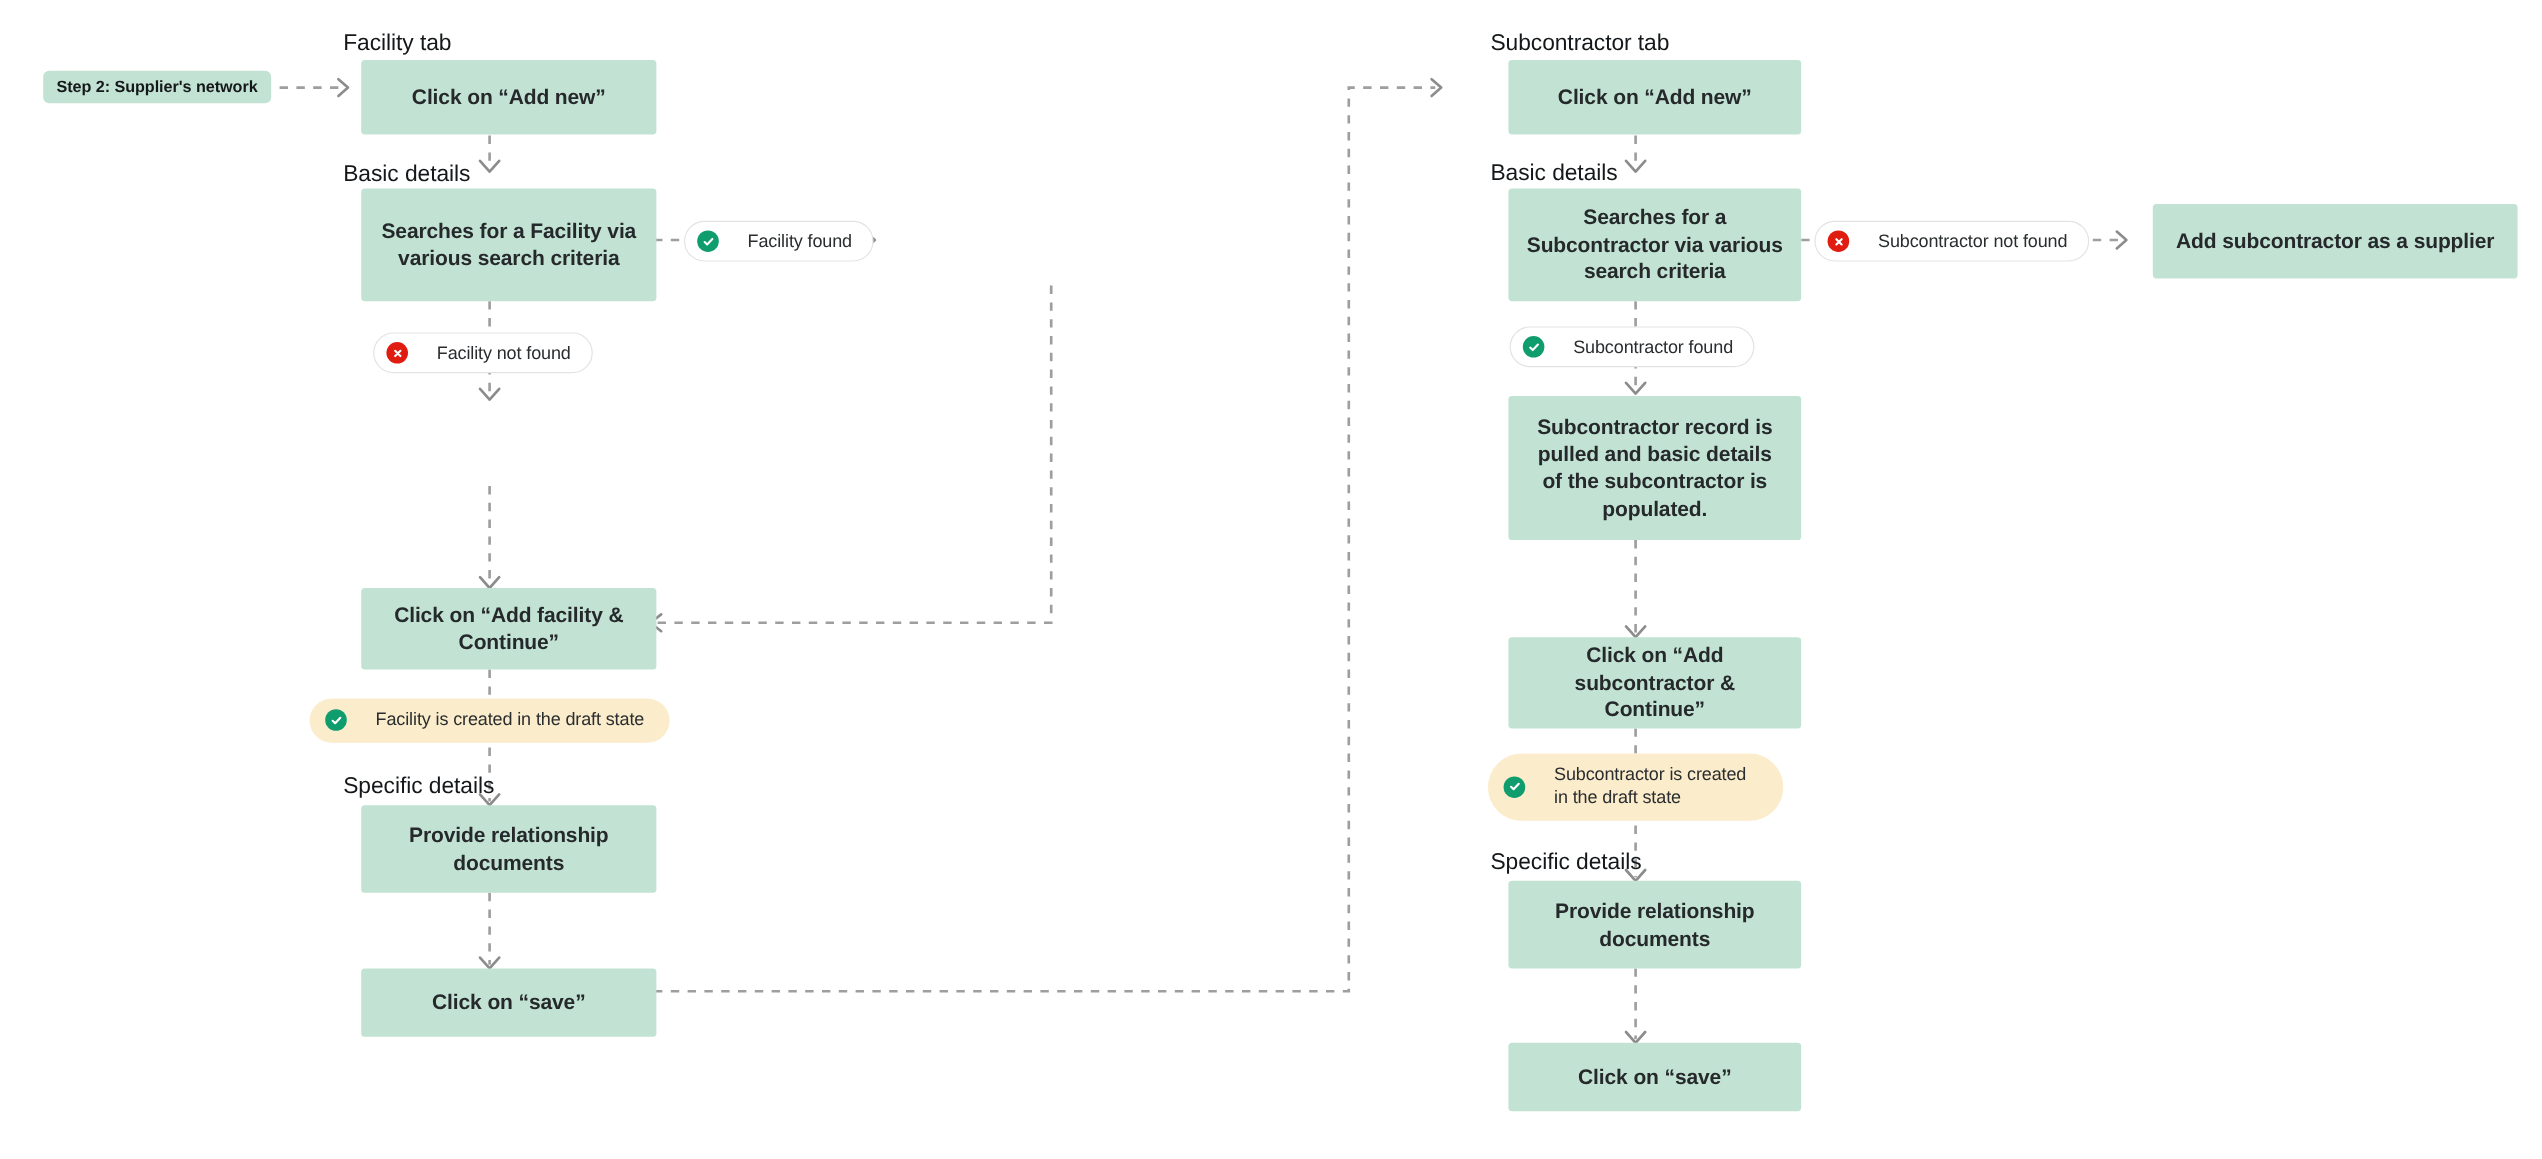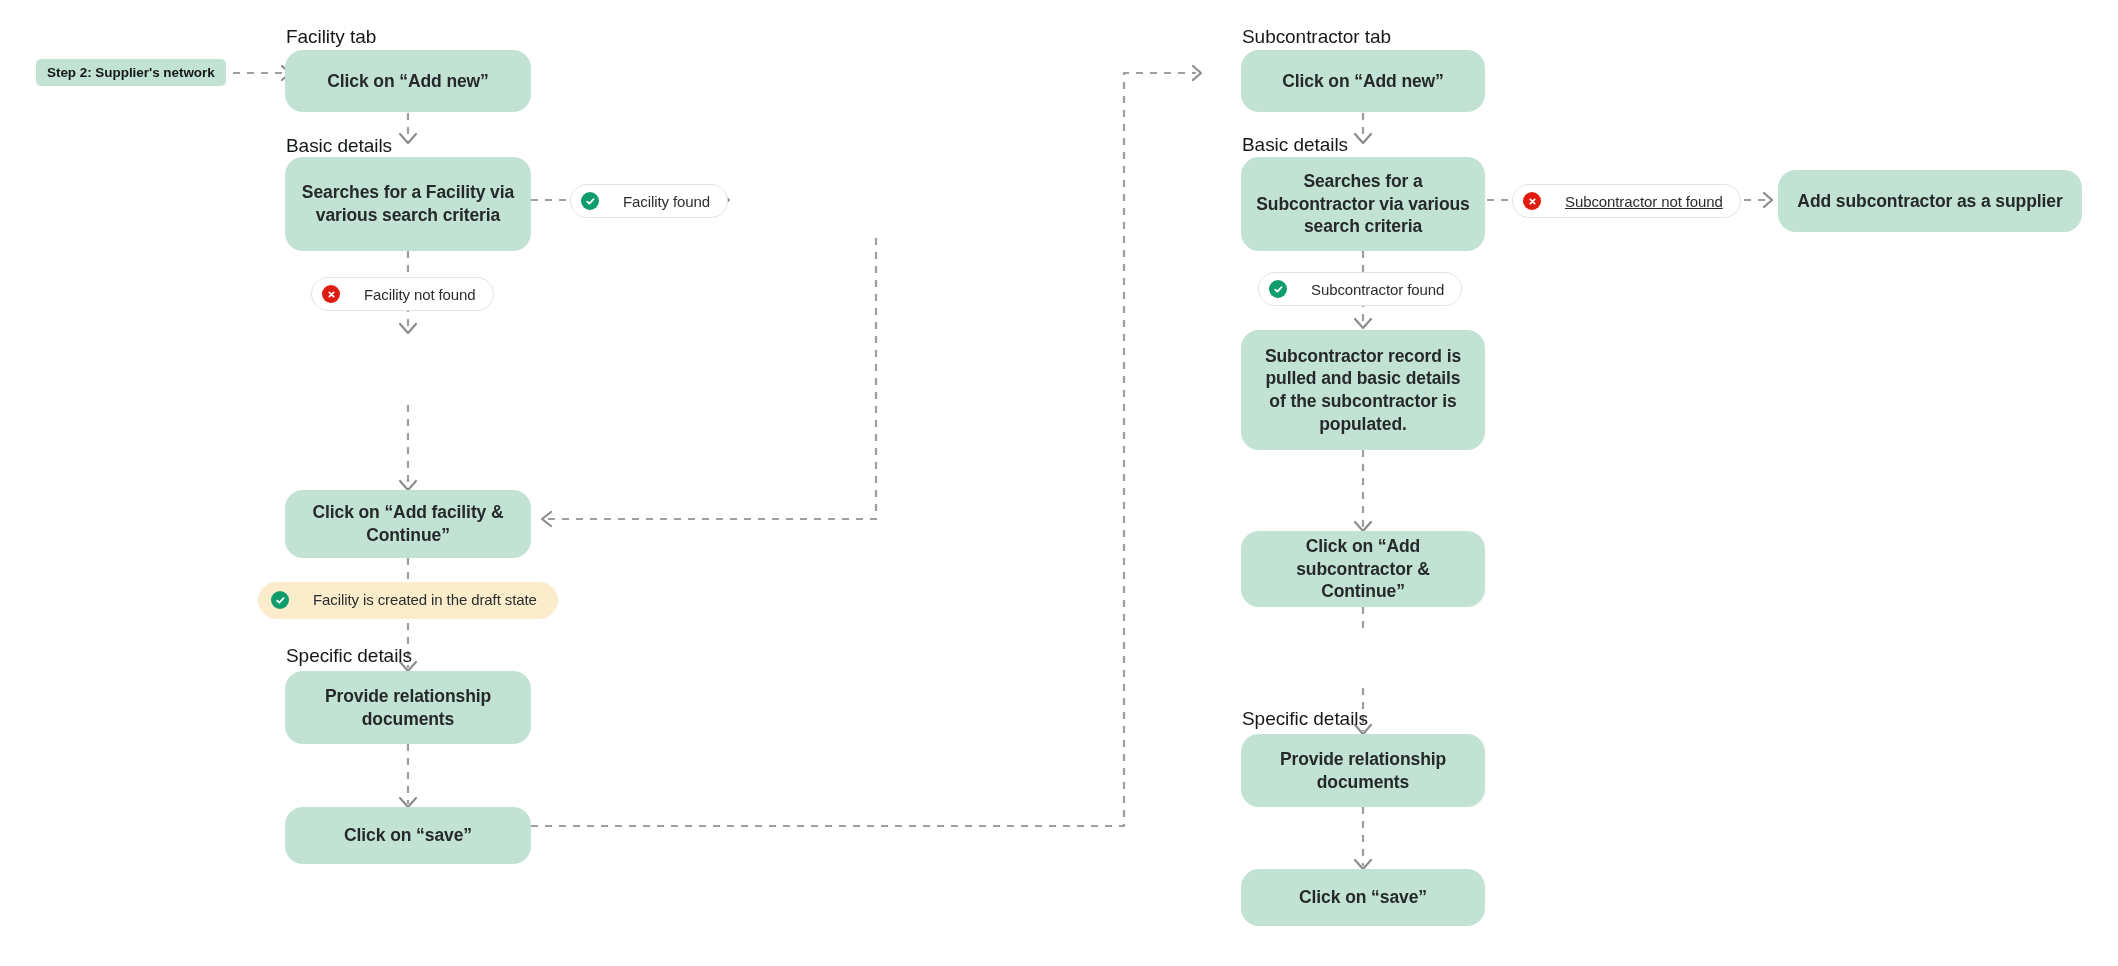--- a/index.html
+++ b/index.html
@@ -37,31 +37,32 @@
     stroke-width: 2.2;
     stroke-linecap: round;
     stroke-linejoin: round;
   }
 
   
   .node {
     position: absolute;
     z-index: 3;
     background: #c2e3d4;
-    border-radius: 18px;
+    border-radius: 3px;
     color: #26292b;
     font-size: 17.5px;
     font-weight: 700;
     line-height: 1.30;
     letter-spacing: -0.1px;
     display: flex;
     align-items: center;
     justify-content: center;
     text-align: center;
     padding: 8px 14px;
+    margin-left: 16px;
   }
 
   
   .caption {
     position: absolute;
     z-index: 4;
     font-size: 19px;
     font-weight: 400;
     color: #15181a;
     letter-spacing: -0.05px;
@@ -234,21 +235,21 @@
   <div class="node" style="left:285px; top:807px; width:246px; height:57px;">Click on “save”</div>
 
   <div class="caption" style="left:1242px; top:26px;text-align:right;">Subcontractor tab</div>
 
   <div class="node" style="left:1241px; top:50px; width:244px; height:62px;">Click on “Add new”</div>
 
   <div class="caption" style="left:1242px; top:134px;">Basic details</div>
 
   <div class="node" style="left:1241px; top:157px; width:244px; height:94px;">Searches for a Subcontractor via various search criteria</div>
 
-  <div class="chip" style="left:1512px; top:184px;text-decoration:underline;">
+  <div class="chip" style="left:1512px; top:184px;">
     <span class="sicon err">
       <svg width="11" height="11" viewBox="0 0 12 12">
         <path d="M3.6 3.6 L8.4 8.4 M8.4 3.6 L3.6 8.4" fill="none" stroke="#ffffff" stroke-width="1.9" stroke-linecap="round"></path>
         </svg>
     </span>
     <span class="chip-text">Subcontractor not found</span>
   </div>
 
   <div class="node" style="left:1778px; top:170px; width:304px; height:62px;">Add subcontractor as a supplier</div>
 
@@ -258,20 +259,28 @@
           <path d="M2.4 6.2 L4.7 8.4 L9.4 3.4" fill="none" stroke="#ffffff" stroke-width="1.9" stroke-linecap="round" stroke-linejoin="round"></path>
         </svg>
     </span>
     <span class="chip-text">Subcontractor found</span>
   </div>
 
   <div class="node" style="left:1241px; top:330px; width:244px; height:120px;">Subcontractor record is pulled and basic details of the subcontractor is populated.</div>
 
   <div class="node" style="left:1241px; top:531px; width:244px; height:76px;">Click on “Add subcontractor &amp; Continue”</div>
 
+  <div class="chip draft" style="left:1240px; top:628px; width:246px;">
+    <span class="sicon ok">
+      <svg width="11" height="11" viewBox="0 0 12 12">
+          <path d="M2.4 6.2 L4.7 8.4 L9.4 3.4" fill="none" stroke="#ffffff" stroke-width="1.9" stroke-linecap="round" stroke-linejoin="round"></path>
+        </svg>
+    </span>
+    <span class="chip-text">Subcontractor is created in the draft state</span>
+  </div>
 
   <div class="caption" style="left:1242px; top:708px;">Specific details</div>
 
   <div class="node" style="left:1241px; top:734px; width:244px; height:73px;">Provide relationship documents</div>
 
   <div class="node" style="left:1241px; top:869px; width:244px; height:57px;">Click on “save”</div>
 
 </div>
 
 </body></html>

